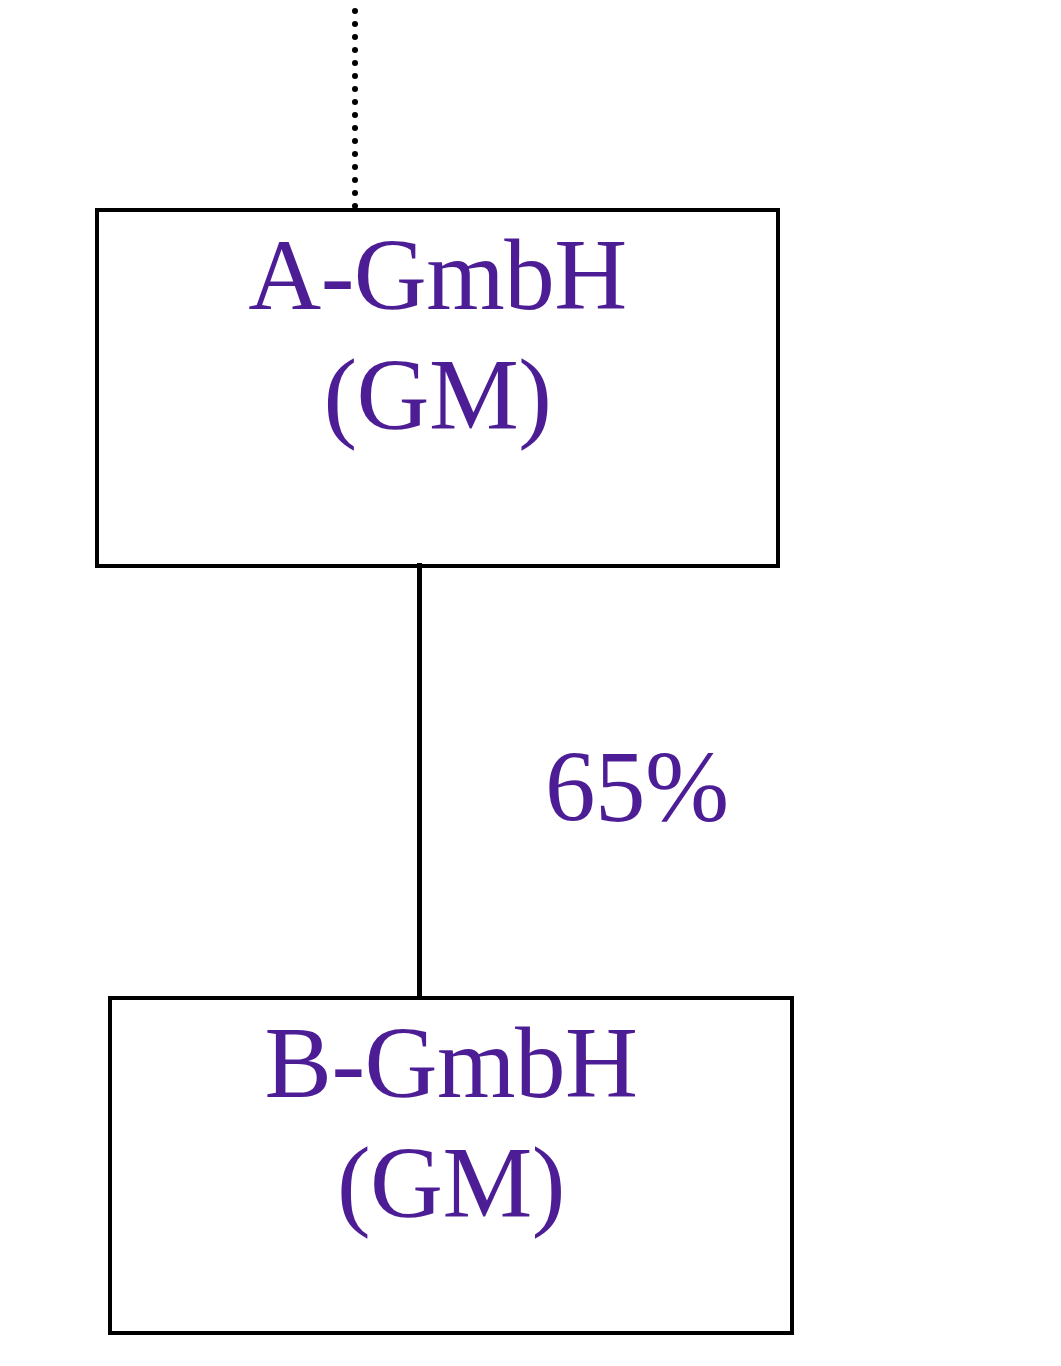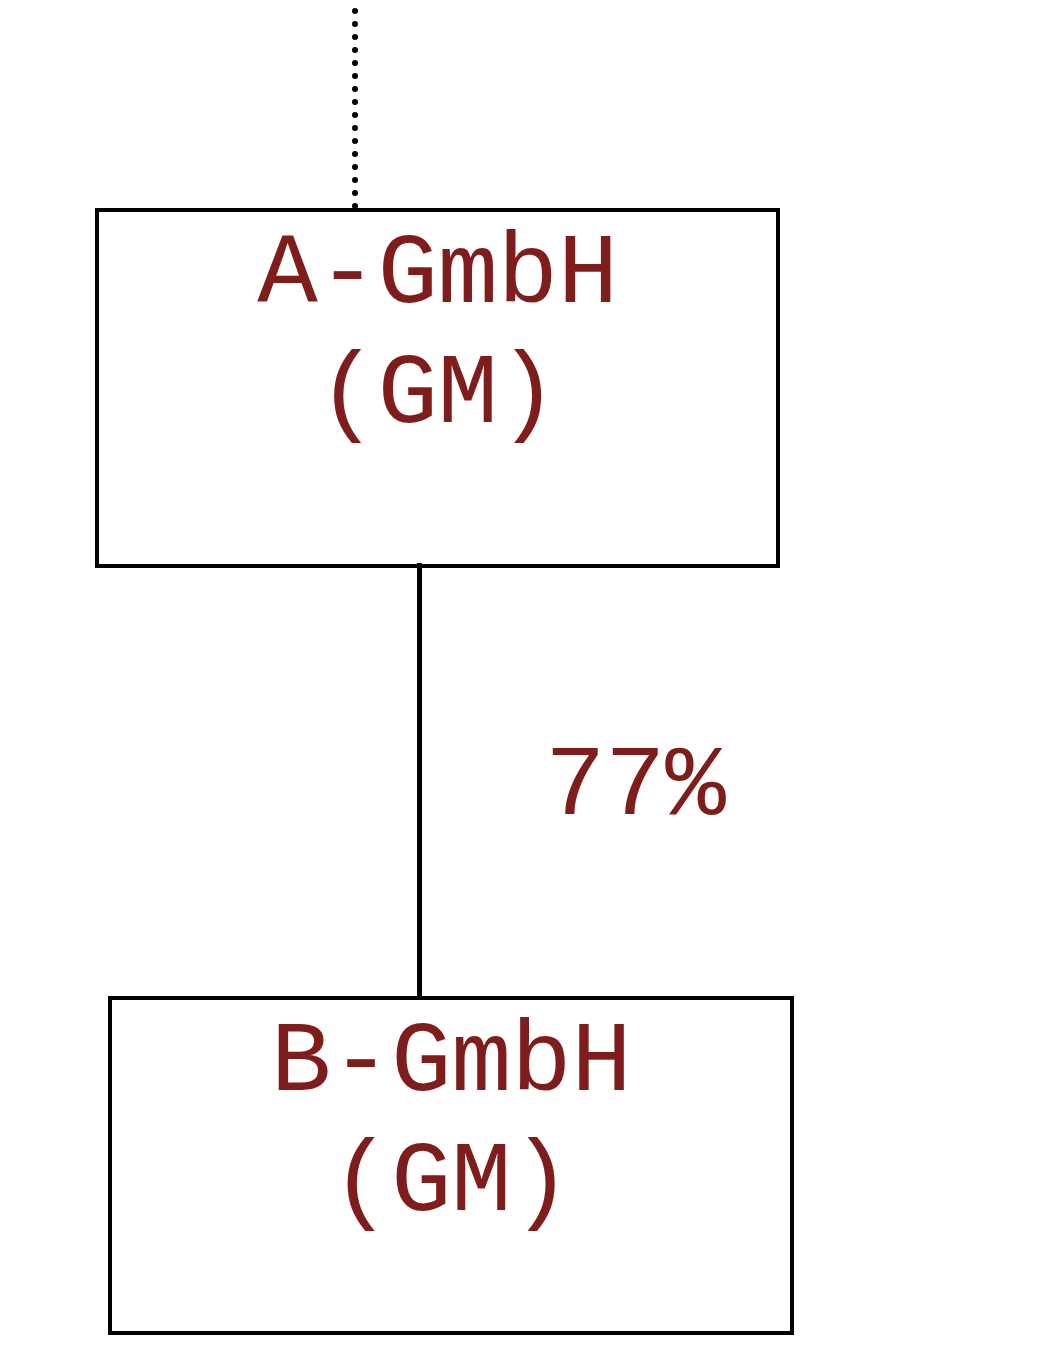--- a/index.html
+++ b/index.html
@@ -6,22 +6,22 @@
     margin: 0;
     padding: 0;
     background: #ffffff;
   }
   #canvas {
     position: relative;
     width: 1061px;
     height: 1366px;
     background: #ffffff;
     overflow: hidden;
-    font-family: Liberation Mono, monospace;
-    color: #7f1d1d;
+    font-family: Liberation Serif, serif;
+    color: #4c1d95;
   }
 
   
   .entity-box {
     position: absolute;
     box-sizing: border-box;
     border: 4px solid #000000;
     background: #ffffff;
   }
   .entity-box .box-text {
@@ -131,20 +131,20 @@
       <div class="dot" style="top: 195px;"></div>
     </div>
 
   <div class="entity-box" id="box-a">
     <div class="box-text line-1">A-GmbH</div>
     <div class="box-text line-2">(GM)</div>
   </div>
 
   <div id="edge-a-b"></div>
 
-  <div id="edge-label-65">77%</div>
+  <div id="edge-label-65">65%</div>
 
   <div class="entity-box" id="box-b">
     <div class="box-text line-1">B-GmbH</div>
     <div class="box-text line-2">(GM)</div>
   </div>
 
 </div>
 
 </body></html>

